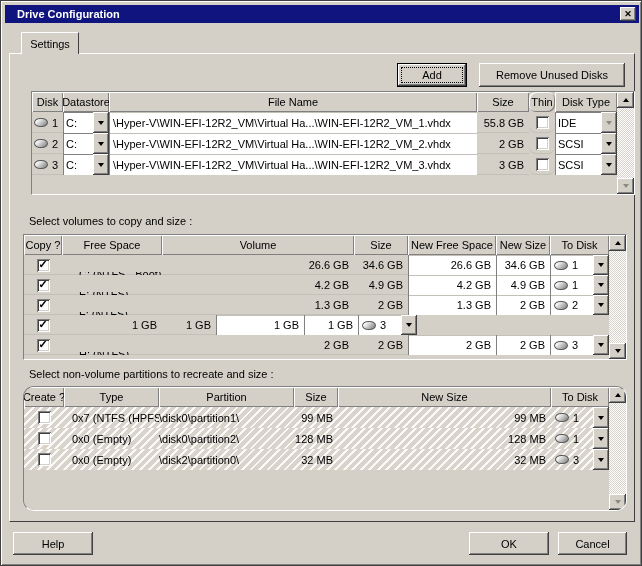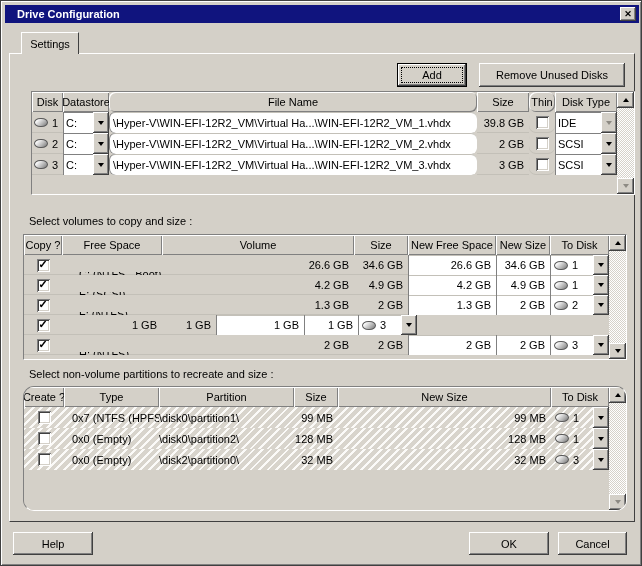--- a/index.html
+++ b/index.html
@@ -70,21 +70,21 @@
     background:linear-gradient(135deg,#f8f8f8 20%,#b9b9b9 60%,#777 100%);
     border:1px solid #5a5a5a;margin-right:4px;}
   
   .sb{width:17px;flex:0 0 17px;display:flex;flex-direction:column;
     background:#d4d0c8;}
   .sb-track{flex:1;background-image:repeating-conic-gradient(#ffffff 0% 25%, #d6d2ca 0% 50%);background-size:2px 2px;}
   .sb-btn{height:16px;flex:0 0 16px;background:#d4d0c8;
     box-shadow:inset -1px -1px 0 #404040, inset 1px 1px 0 #fff, inset -2px -2px 0 #808080;
     display:flex;align-items:center;justify-content:center;}
   
-  .t1c1{width:31px;flex:0 0 31px;} .t1c2{width:46px;flex:0 0 46px;} .t1c3{width:368px;flex:0 0 368px;border-radius:6px;}
+  .t1c1{width:31px;flex:0 0 31px;} .t1c2{width:46px;flex:0 0 46px;} .t1c3{width:368px;flex:0 0 368px;}
   .t1c4{width:52px;flex:0 0 52px;} .t1c5{width:26px;flex:0 0 26px;border-radius:7px;} .t1c6{width:62px;flex:0 0 62px;}
   
   .t2c1{width:38px;flex:0 0 38px;} .t2c2{width:192px;flex:0 0 192px;} .t2c3{width:100px;flex:0 0 100px;}
   .t2c4{width:54px;flex:0 0 54px;} .t2c5{width:88px;flex:0 0 88px;} .t2c6{width:54px;flex:0 0 54px;} .t2c7{width:59px;flex:0 0 59px;}
   
   .t3c1{width:40px;flex:0 0 40px;} .t3c2{width:95px;flex:0 0 95px;} .t3c3{width:135px;flex:0 0 135px;}
   .t3c4{width:44px;flex:0 0 44px;} .t3c5{width:213px;flex:0 0 213px;} .t3c6{width:58px;flex:0 0 58px;}
   .vol-name{padding-left:17px;margin-top:17px;}
   .type-name{padding-left:8px;}
   .todisk{display:flex;align-items:center;justify-content:flex-start;padding-left:4px;}
@@ -132,21 +132,21 @@
             </div>
           <div class="cell t1c2">
               <div class="combo">
                 <span class="cval">C:</span>
                 <span class="drop-btn">
                   <span class="arr-dn"></span>
                 </span>
               </div>
             </div>
           <div class="cell t1c3 white" style="padding-left:4px;">\Hyper-V\WIN-EFI-12R2_VM\Virtual Ha...\WIN-EFI-12R2_VM_1.vhdx</div>
-          <div class="cell t1c4 graycell num">39.8 GB</div>
+          <div class="cell t1c4 graycell num">55.8 GB</div>
           <div class="cell t1c5 graycell ctr">
               <span class="cb"></span>
             </div>
           <div class="cell t1c6">
               <div class="combo">
                 <span class="cval">IDE</span>
                 <span class="drop-btn dis">
                   <span class="arr-dn"></span>
                 </span>
               </div>
@@ -252,21 +252,21 @@
               <span class="drop-btn">
                 <span class="arr-dn"></span>
               </span>
             </div>
         </div>
 
         <div class="trow trow20">
           <div class="cell t2c1 graycell ctr">
               <span class="cb checked"></span>
             </div>
-          <div class="cell t2c2 graycell vol-name">E: (SCSI)</div>
+          <div class="cell t2c2 graycell vol-name">E: (NTFS)</div>
           <div class="cell t2c3 graycell num">4.2 GB</div>
           <div class="cell t2c4 graycell num">4.9 GB</div>
           <div class="cell t2c5 white num">4.2 GB</div>
           <div class="cell t2c6 white num">4.9 GB</div>
           <div class="cell t2c7 white todisk">
               <span class="disk-ico"></span>
               <span style="flex:1;">1</span>
               <span class="drop-btn">
                 <span class="arr-dn"></span>
               </span>

